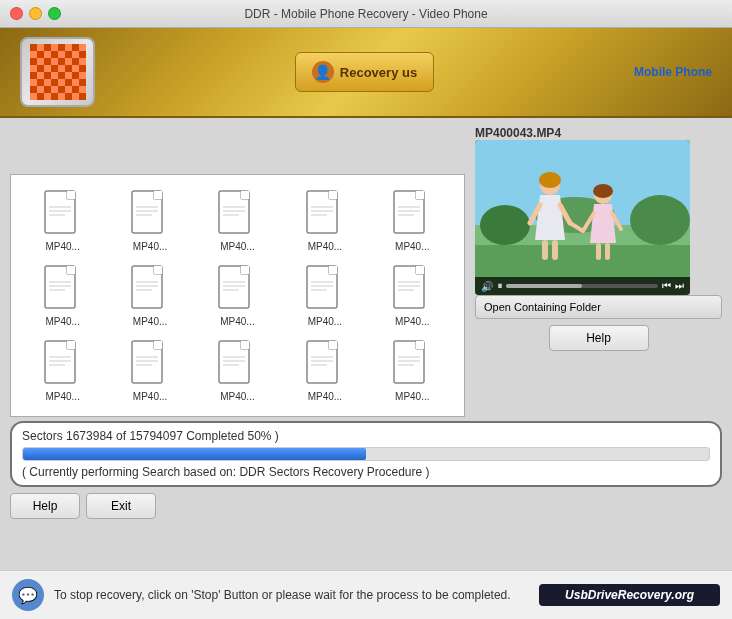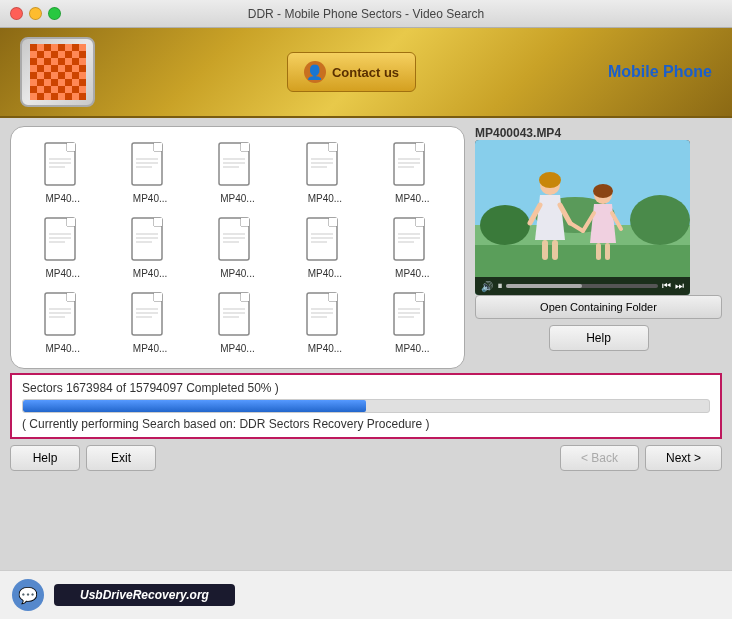--- a/index.html
+++ b/index.html
@@ -92,34 +92,35 @@
     }
     .ddr-text {
       font-size: 48px;
       font-weight: bold;
       color: #ff6600;
       text-shadow: 2px 2px 4px rgba(0,0,0,0.3);
       line-height: 1;
       font-style: italic;
     }
     .mobile-phone-text {
-      font-size: 16px;
+      font-size: 12px;
       color: #1a5fcc;
       font-weight: bold;
       text-align: center;
     }
 
     
     .file-grid-container {
       flex: 1;
       border: 1px solid #aaa;
       background: white;
-      border-radius: 14px;
+      border-radius: 0;
       overflow: hidden;
       position: relative;
+      margin-top: 48px;
     }
     .file-grid {
       display: grid;
       grid-template-columns: repeat(5, 1fr);
       gap: 4px;
       padding: 10px;
       height: 100%;
       overflow-y: auto;
       overflow-x: hidden;
     }
@@ -176,34 +177,34 @@
       width: 50%;
       height: 100%;
       background: #aaa;
       border-radius: 2px;
     }
 
     .open-folder-btn {
       background: linear-gradient(to bottom, #f0f0f0, #d8d8d8);
       border: 1px solid #aaa;
       border-radius: 4px;
-      padding: 5px 26px;
+      padding: 5px 8px;
       font-size: 11px;
       cursor: pointer;
-      text-align: center;
+      text-align: left;
     }
 
     
     .bottom-area {
       padding: 0 10px;
     }
 
     .progress-section {
-      border: 2px solid #be185d;
-      border-radius: 0;
+      border: 2px solid #737373;
+      border-radius: 13px;
       background: white;
       padding: 6px 10px;
       margin-bottom: 6px;
     }
     .progress-text {
       font-size: 12px;
       color: #333;
       margin-bottom: 4px;
     }
     .progress-bar-outer {
@@ -307,21 +308,21 @@
   </style>
 </head>
 <body>
 
 <div class="title-bar">
   <div class="title-bar-buttons">
     <div class="tb-btn tb-close"></div>
     <div class="tb-btn tb-min"></div>
     <div class="tb-btn tb-max"></div>
   </div>
-  <span class="title-bar-text">DDR - Mobile Phone Sectors - Video Search</span>
+  <span class="title-bar-text">DDR - Mobile Phone Recovery - Video Phone</span>
 </div>
 
 <div class="header">
   <div class="header-logo-box">
     <div style="width:56px;height:56px;position:relative;">
       <svg width="56" height="56" viewBox="0 0 56 56">
         <rect width="56" height="56" fill="#ddd"></rect>
 
         <g fill="#cc4400">
           <rect x="0" y="0" width="7" height="7"></rect>
@@ -390,21 +391,21 @@
           <rect x="14" y="49" width="7" height="7"></rect>
           <rect x="28" y="49" width="7" height="7"></rect>
           <rect x="42" y="49" width="7" height="7"></rect>
         </g>
       </svg>
     </div>
   </div>
 
   <button class="contact-btn">
     <div class="contact-icon">👤</div>
-    <span>Contact us</span>
+    <span>Recovery us</span>
   </button>
 
   <div class="ddr-logo">
     <div class="mobile-phone-text">Mobile Phone</div>
   </div>
 </div>
 
 <div class="main-layout">
 
   <div class="left-panel">
@@ -653,25 +654,22 @@
       <div class="progress-bar-inner" style="width:50%"></div>
     </div>
     <div class="progress-info">( Currently performing Search based on: DDR Sectors Recovery Procedure )</div>
   </div>
 
   <div class="nav-buttons">
     <div class="nav-left">
       <button class="nav-btn">Help</button>
       <button class="nav-btn">Exit</button>
     </div>
-    <div class="nav-right">
-      <button class="nav-btn disabled">&lt; Back</button>
-      <button class="nav-btn">Next &gt;</button>
-    </div>
   </div>
 </div>
 
 <div class="info-bar">
   <div class="info-icon">💬</div>
+  <span class="info-text">To stop recovery, click on 'Stop' Button or please wait for the process to be completed.</span>
   <div class="usb-badge">
     <em><span>UsbDriveRecovery.org</span></em>
   </div>
 </div>
 
 </body></html>

